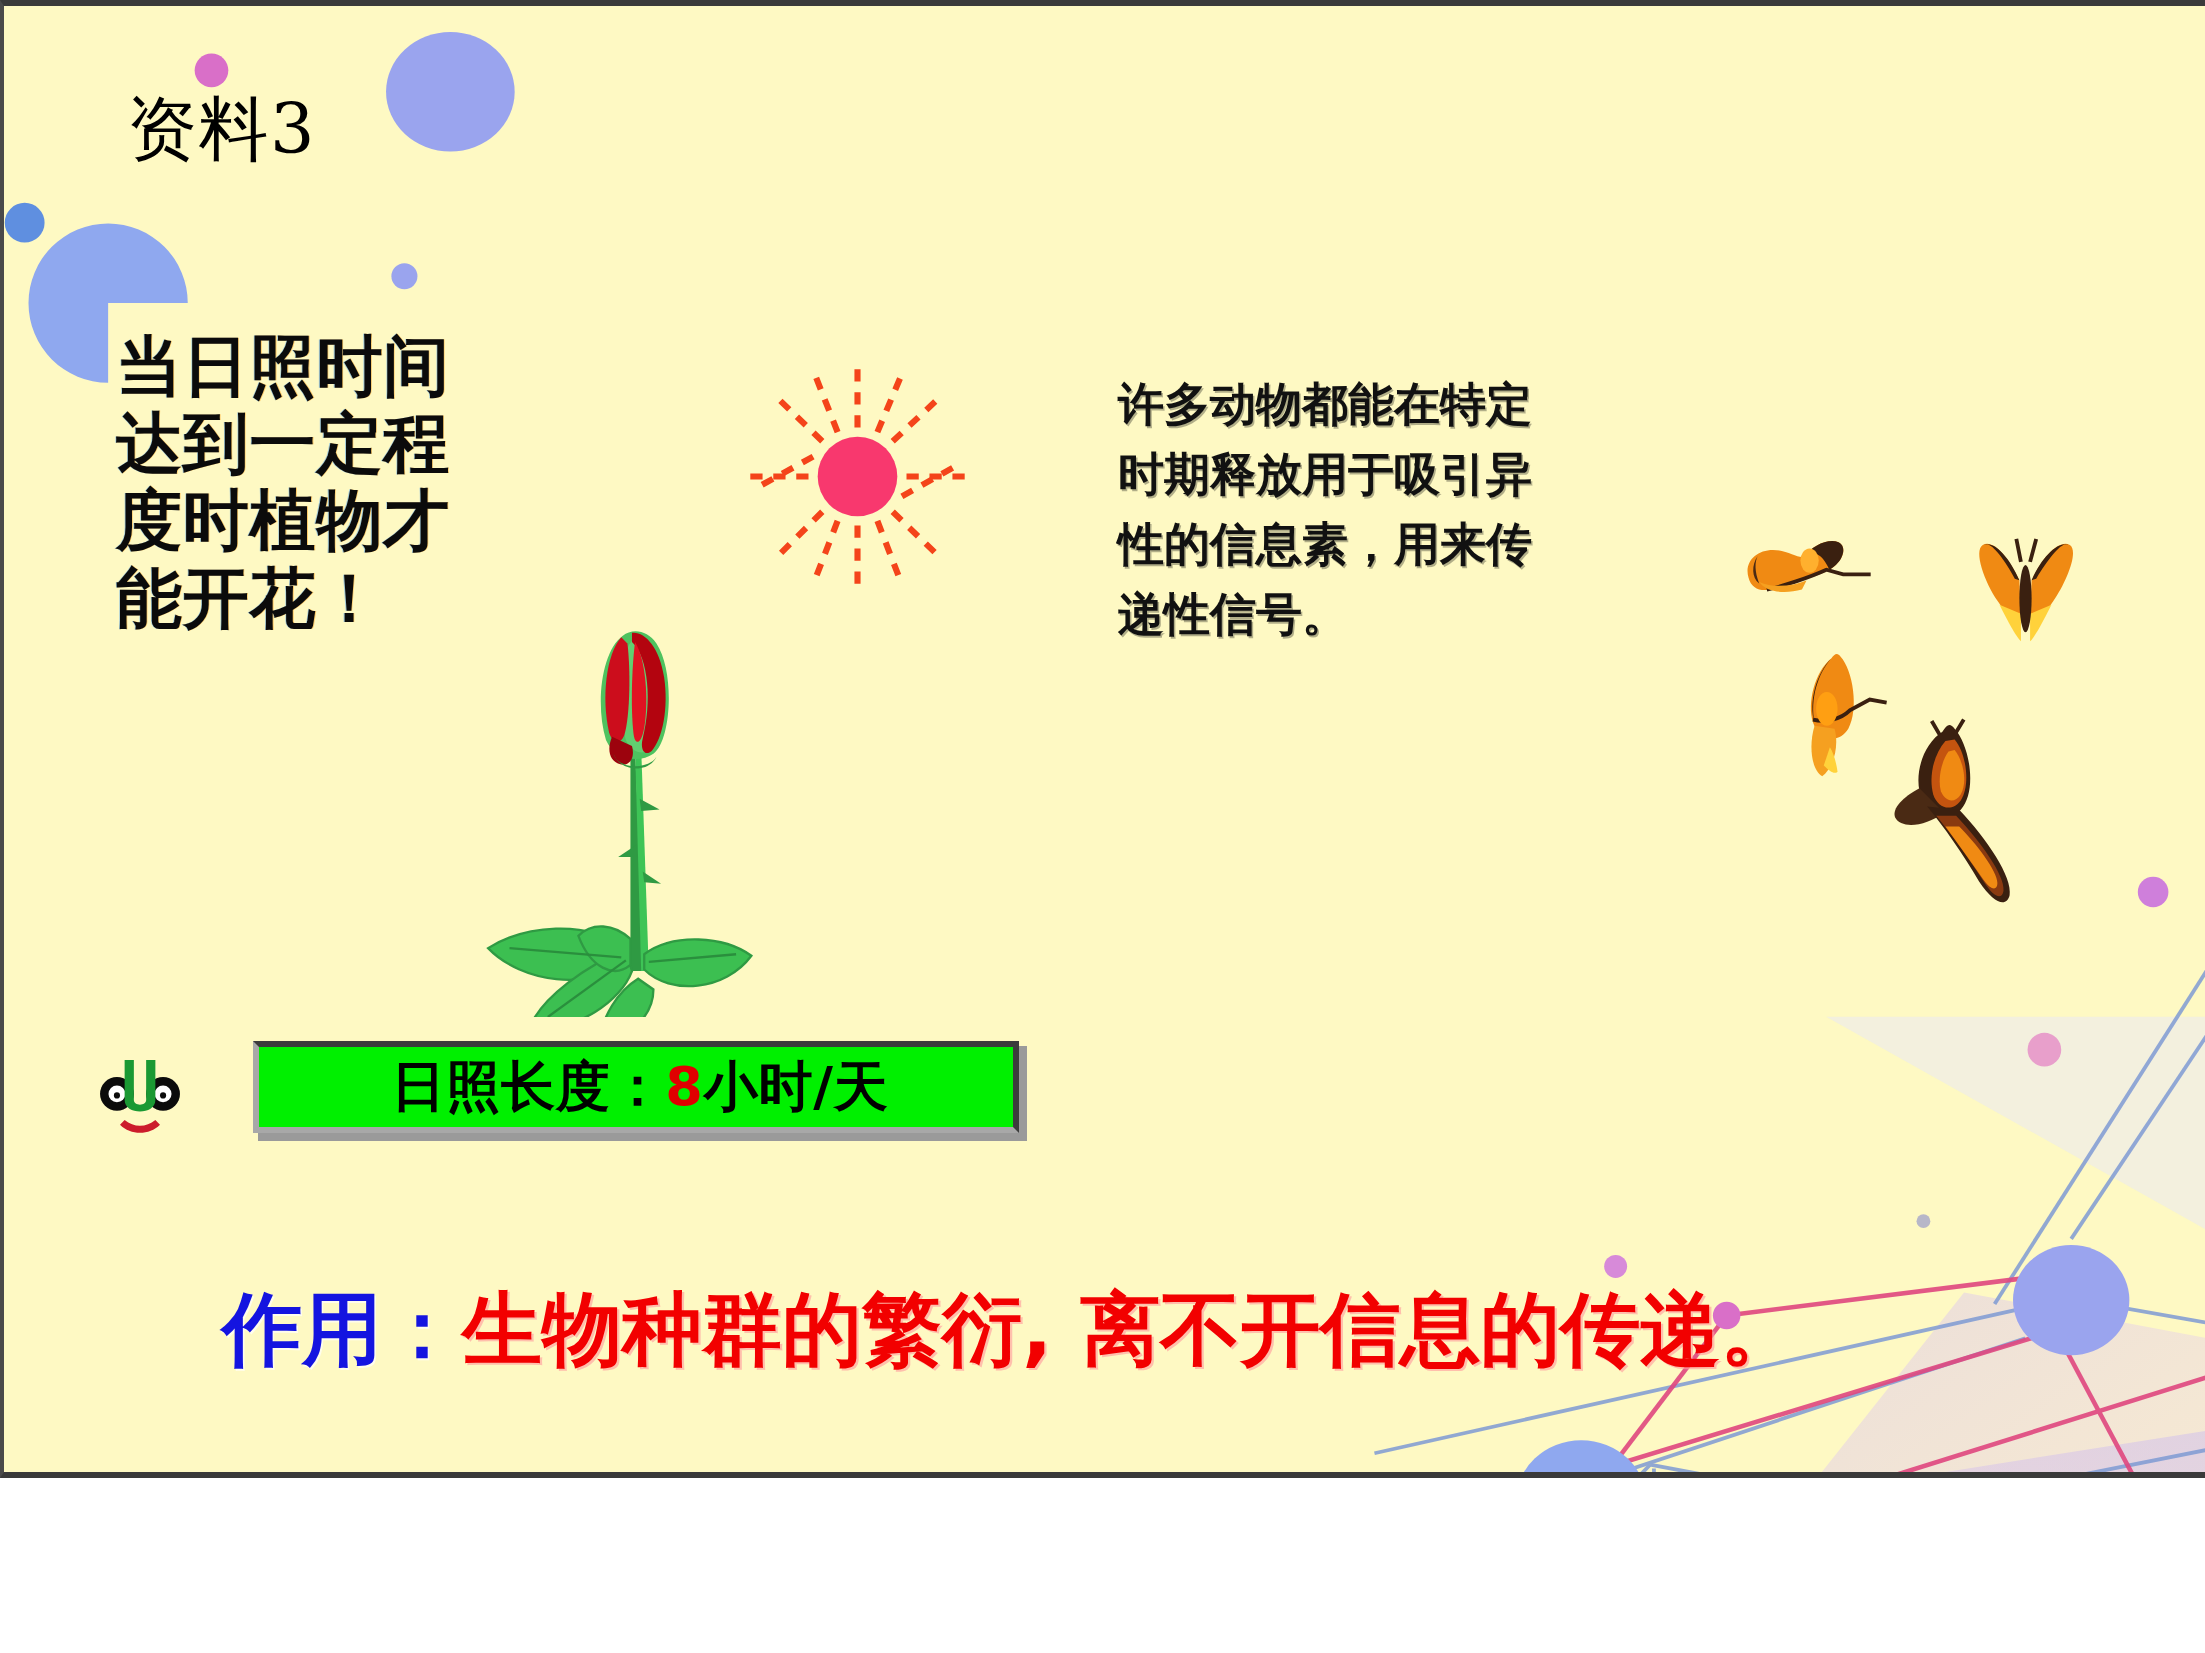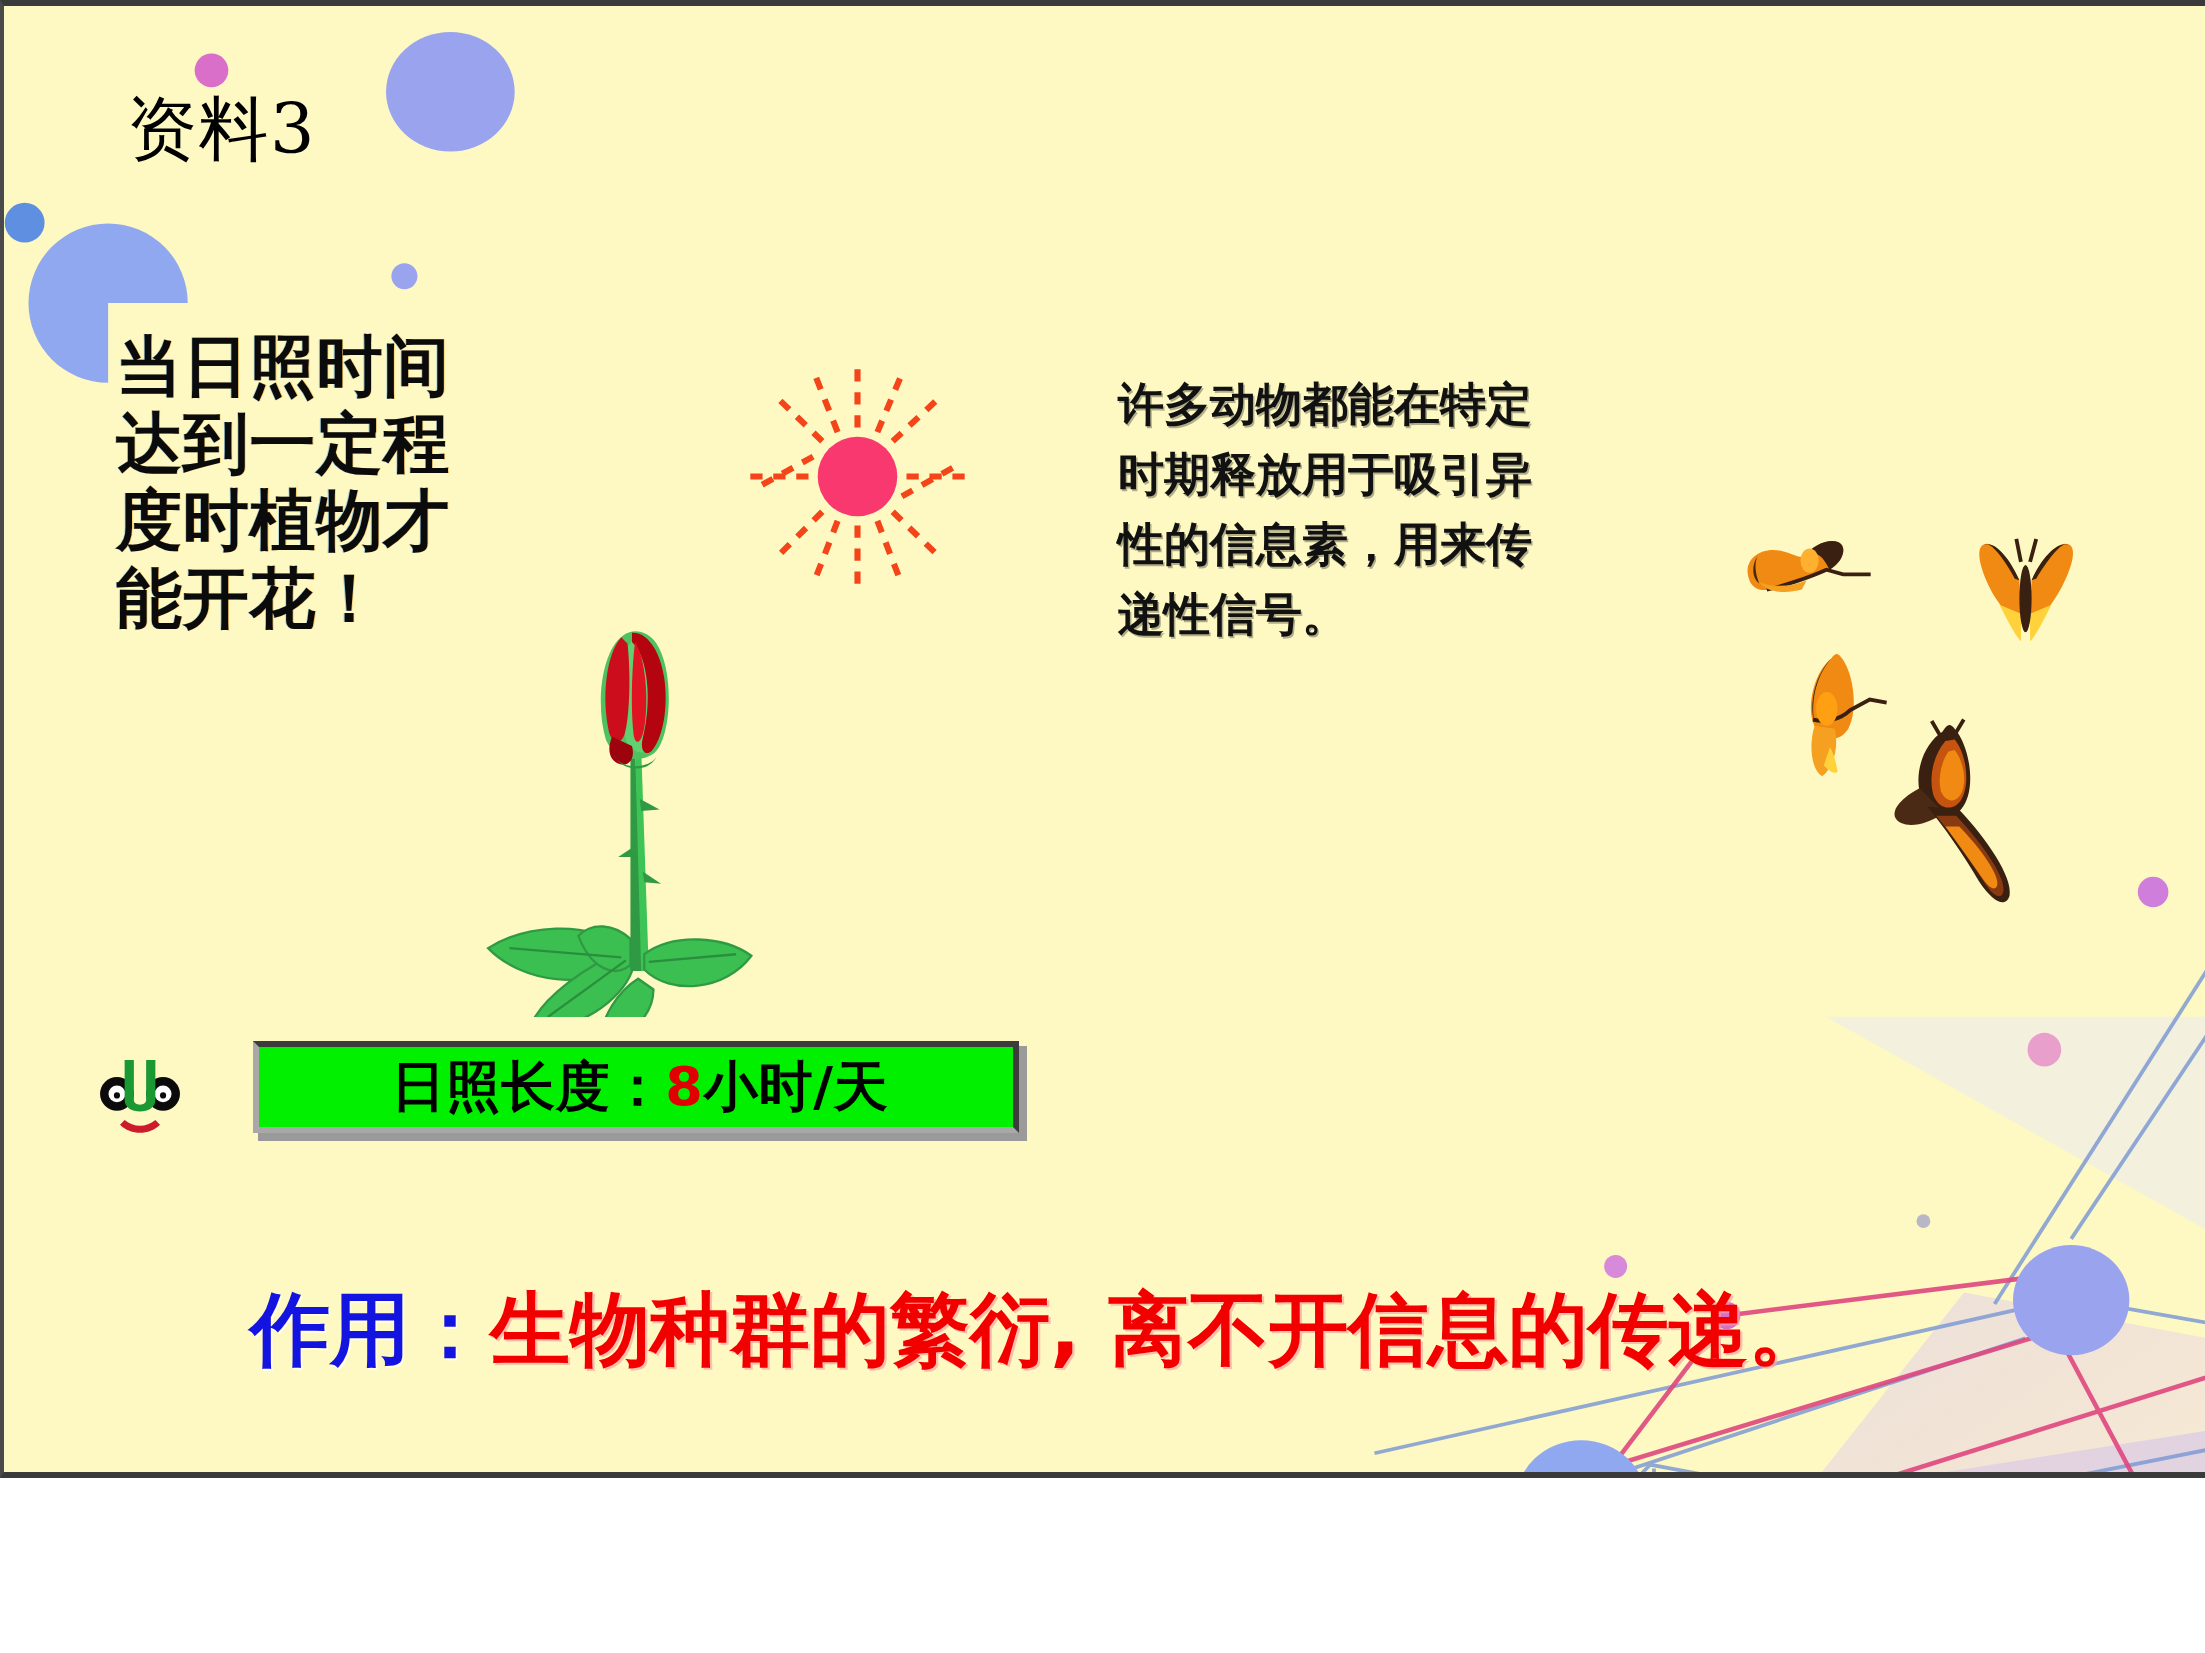--- a/index.html
+++ b/index.html
@@ -85,21 +85,21 @@
   .greenbox-num { color:#e00000; font-weight:bold; }
 
   
   .smiley { position:absolute; left:96px; top:1051px; width:80px; height:83px; }
 
   
   .conclusion {
     position:absolute; left:218px; top:1280px;
     white-space:nowrap;
     font-family:"DejaVu Sans","Liberation Sans",sans-serif;
-    font-weight:bold; font-size:80px; line-height:1.1;margin-left:28px;
+    font-weight:bold; font-size:80px; line-height:1.1;
   }
   .conclusion .label { color:#1414e0; text-shadow:1.5px 1.5px 0 rgba(255,255,255,0.7); }
   .conclusion .body  { color:#f20000; text-shadow:2.3px 2.3px 0 rgba(255,160,160,0.65); }
 
   
   .sun { position:absolute; left:731px; top:348px; width:245px; height:245px; }
 
   
   .rose { position:absolute; left:444px; top:613px; width:345px; height:398px; }
 

